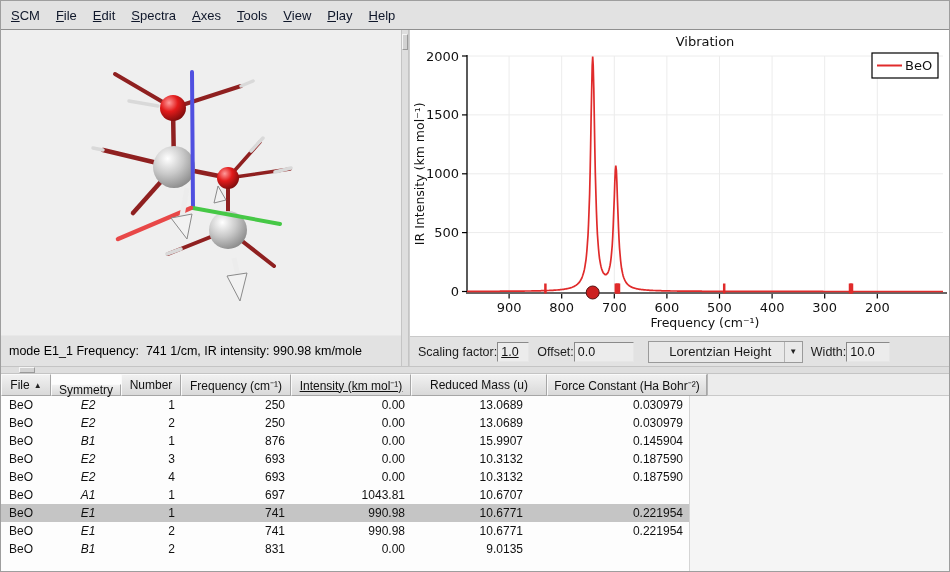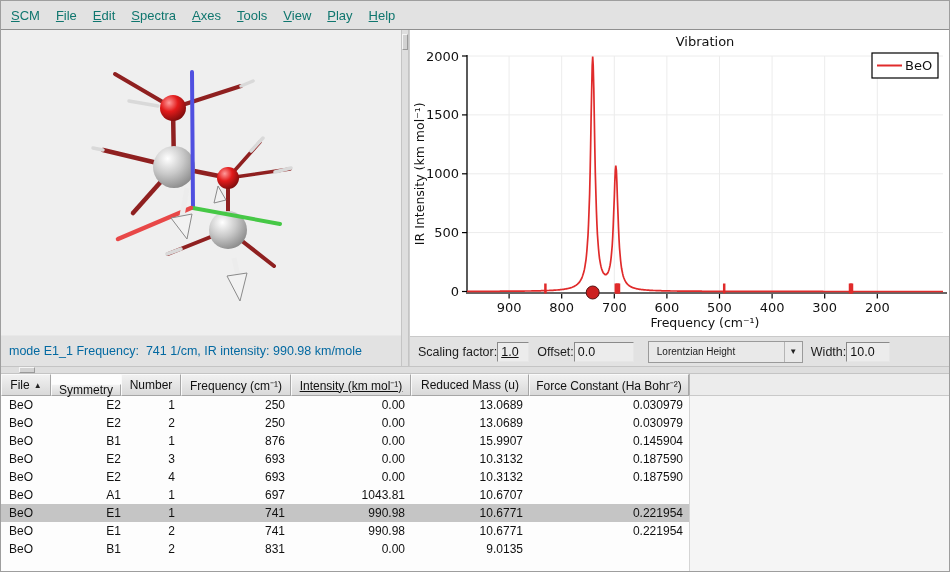--- a/index.html
+++ b/index.html
@@ -2,55 +2,55 @@
 <html><head>
 <meta charset="utf-8">
 <style>
   * { box-sizing: border-box; margin: 0; padding: 0; }
   html,body { background:#cfcfcf; }
   body { font-family:"Liberation Sans", sans-serif; }
   .window { width:950px; height:572px; background:#e2e2e2; border:1px solid #9e9e9e; display:flex; flex-direction:column; overflow:hidden; }
 
   
   .menubar { height:29px; background:#e2e2e2; border-bottom:1px solid #8f8f8f; display:flex; align-items:center; padding-left:2px; flex:none; }
-  .menu-item { font-size:13px; color:#0f766e; padding:0 8px; line-height:27px; cursor:default; }
+  .menu-item { font-size:13px; color:#0f172a; padding:0 8px; line-height:27px; cursor:default; }
   .menu-item span.mn { text-decoration:underline; }
 
   
   .top-region { height:336px; display:flex; flex:none; }
   .left-pane { width:400px; display:flex; flex-direction:column; flex:none; }
   .viewer3d { height:305px; background:#efefef; flex:none; overflow:hidden; }
-  .statusbar { height:31px; background:#e2e2e2; font-size:12.5px; color:#0369a1; display:flex; align-items:center; padding-left:8px; white-space:pre; flex:none; border-top:1px solid #e8e8e8; }
+  .statusbar { height:31px; background:#e2e2e2; font-size:12.5px; color:#000000; display:flex; align-items:center; padding-left:8px; white-space:pre; flex:none; border-top:1px solid #e8e8e8; }
   .vsplitter { width:8px; background:#dedede; border-left:1px solid #c4c4c4; border-right:1px solid #c4c4c4; position:relative; flex:none; }
   .vsplitter .handle { position:absolute; top:4px; left:0; width:6px; height:16px; background:#d2d2d2; border:1px solid #9a9a9a; border-top-color:#f5f5f5; border-left-color:#f5f5f5; }
   .right-pane { flex:1; display:flex; flex-direction:column; border-left:1px solid #cfcfcf; }
   .chart-area { height:306px; background:#ffffff; flex:none; }
   .controls { height:30px; background:#e2e2e2; border-top:1px solid #c9c9c9; display:flex; align-items:center; font-size:12.5px; color:#1c1c1c; flex:none; }
   .controls label { margin-left:8px; }
   .fld { height:20px; font-family:"Liberation Sans",sans-serif; font-size:12.5px; color:#111; background:#ececec; border:1px solid; border-color:#8a8a8a #e6e6e6 #e6e6e6 #8a8a8a; padding:0 3px; }
   .combo { height:22px; margin-left:14px; background:#e9e9e9; border:1px solid #9a9a9a; display:flex; align-items:center; width:155px; }
-  .combo .txt { flex:1; padding-left:8px; font-size:10px; }
+  .combo .txt { flex:1; padding-left:8px; font-size:13px;text-align:center; }
   .combo .arrow-box { width:18px; height:100%; border-left:1px solid #b5b5b5; display:flex; align-items:center; justify-content:center; font-size:8px; color:#222; }
 
   
   .hsplitter { height:8px; background:#dedede; border-top:1px solid #c4c4c4; border-bottom:1px solid #c4c4c4; position:relative; flex:none; }
   .hsplitter .handle { position:absolute; left:18px; top:0; width:16px; height:6px; background:#d2d2d2; border:1px solid #9a9a9a; border-top-color:#f5f5f5; border-left-color:#f5f5f5; }
 
   
   .table-region { flex:1; background:#fdfdfd; position:relative; display:flex; flex-direction:column; overflow:hidden; }
   .t-header { height:22px; display:flex; flex:none; }
   .th { background:linear-gradient(#f1f1f1,#d9d9d9); border:1px solid #a6a6a6; border-top-color:#fafafa; border-left-color:#fafafa; font-size:12px; color:#111; display:flex; align-items:center; justify-content:center; gap:4px; flex:none; cursor:default; }
   .th-filler { flex:1; background:#ececec; border-bottom:1px solid #c9c9c9; border-left:1px solid #b5b5b5; }
   .t-body { flex:1; position:relative; }
   .body-filler { position:absolute; left:688px; top:0; right:0; bottom:0; background:#f5f5f5; border-left:1px solid #d5d5d5; }
   .tr { height:18px; display:flex; width:688px; font-size:12px; color:#111; }
   .tr.sel { background:#c5c5c5; }
   .td { line-height:18px; white-space:nowrap; overflow:hidden; flex:none; }
   .td.left { text-align:left; padding-left:8px; }
-  .td.left2 { text-align:right; padding-left:4px; }
+  .td.left2 { text-align:center; padding-left:4px;font-style:italic; }
   .td.right { text-align:right; padding-right:6px; }
 
   .sort-icon { font-size:8px; color:#222; }
   svg text { font-family:"DejaVu Sans", sans-serif; }
 </style>
 </head>
 <body>
 
 <div class="window">
 
@@ -221,21 +221,21 @@
         </div>
         <div class="th" style="width: 60px;">
           <span>Number</span>
         </div>
         <div class="th" style="width: 110px;">
           <span>Frequency (cm⁻¹)</span>
         </div>
         <div class="th" style="width: 120px; text-decoration: underline;">
           <span>Intensity (km mol⁻¹)</span>
         </div>
-        <div class="th" style="width: 118px;">
+        <div class="th" style="width: 136px;">
           <span>Reduced Mass (u)</span>
         </div>
         <div class="th" style="width: 160px;">
           <span>Force Constant (Ha Bohr⁻²)</span>
         </div>
         <div class="th-filler"></div>
       </div>
     <div class="t-body">
       <div class="body-filler"></div>
     <div class="tr">

